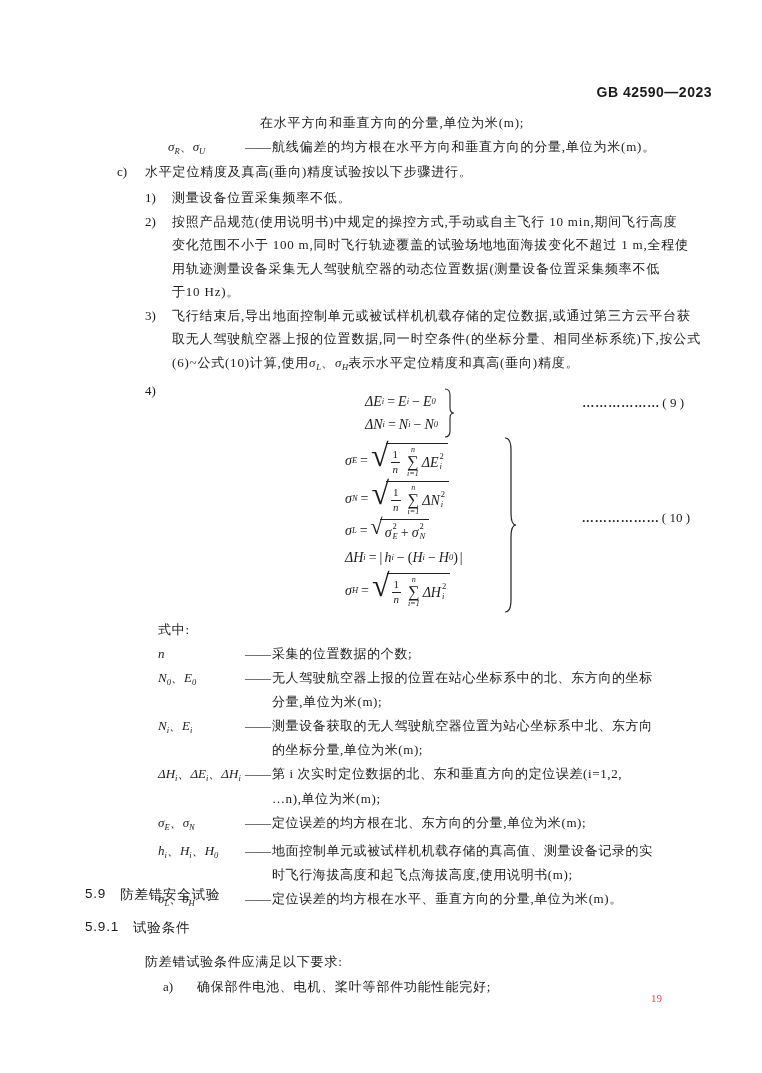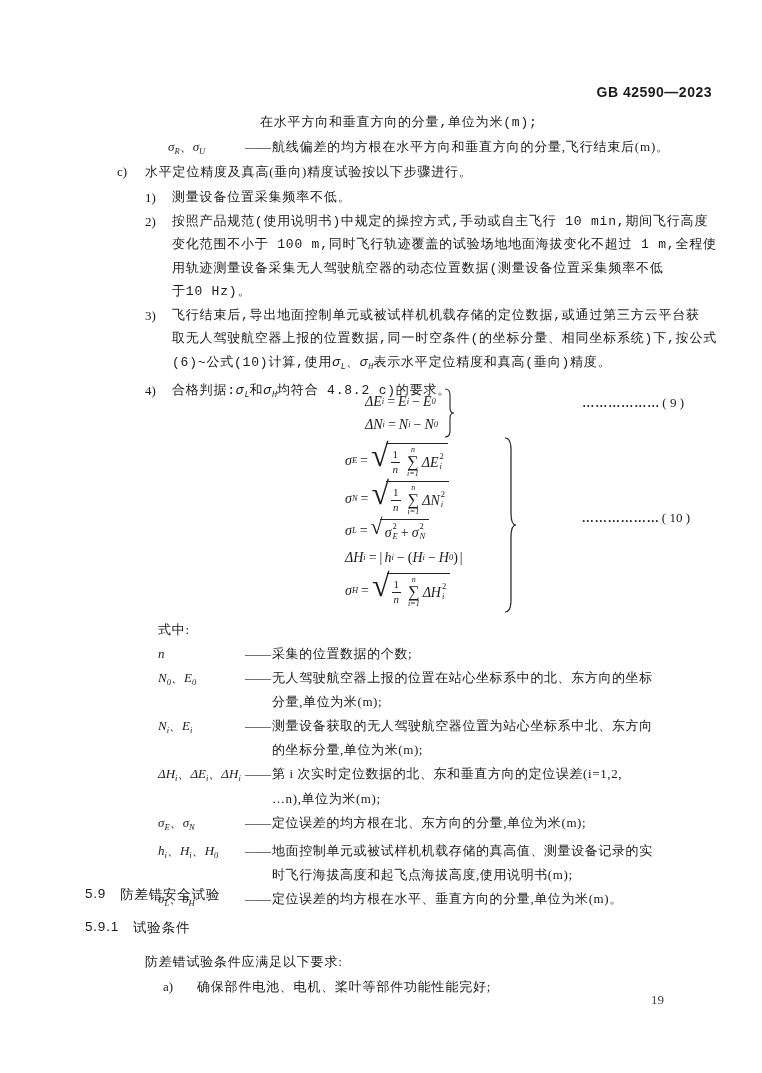--- a/index.html
+++ b/index.html
@@ -8,21 +8,21 @@
     color:#1b1b1b;font-family:"Liberation Serif","DejaVu Serif",serif;
     font-size:13px;overflow:hidden;margin:0 auto;
   }
   .abs{position:absolute;}
   .doc-header{top:84px;right:50px;font-family:"Liberation Sans","DejaVu Sans",sans-serif;
     font-weight:bold;font-size:14px;letter-spacing:0.5px;}
   .cjk{letter-spacing:0.8px;white-space:nowrap;}
   .it{font-style:italic;}
   .sb{font-size:8.5px;font-style:italic;vertical-align:-3px;letter-spacing:0;}
   .op{padding:0 3px;font-style:normal;}
-  .sline{line-height:23.5px;white-space:nowrap;font-family:Liberation Mono, monospace;}
+  .sline{line-height:23.5px;white-space:nowrap;}
   
   .step{display:flex;}
   .step-label{width:27px;line-height:23.5px;flex:0 0 27px;}
   
   .row-flex{display:flex;}
   
   .eqcol{display:flex;flex-direction:column;justify-content:center;}
   .eqrow{display:flex;align-items:center;font-size:14px;line-height:23px;white-space:nowrap;}
   .eqrow.tall{height:38px;}
   .eqrow.short{height:27px;}
@@ -42,35 +42,35 @@
   
   .def-row{display:flex;line-height:24.1px;}
   .def-term{flex:0 0 87px;white-space:nowrap;}
   .def-dash{flex:0 0 27px;}
   .def-desc{display:flex;flex-direction:column;}
   .dline{white-space:nowrap;letter-spacing:0.6px;}
   
   .sec-head{font-family:"Liberation Sans","DejaVu Sans",sans-serif;font-weight:normal;
     font-size:13.5px;display:flex;letter-spacing:0.8px;}
   .sec-num{margin-right:14px;font-family:"Liberation Sans","DejaVu Sans",sans-serif;}
-  .page-num{font-size:13px;color:#404040;}
+  .page-num{font-size:11px;color:#ef4444;}
 </style>
 </head>
 <body>
 
 <div class="page">
 
   <div class="abs doc-header">GB 42590—2023</div>
 
   <div class="abs cjk sline" style="top:111px;left:260px;">在水平方向和垂直方向的分量,单位为米(m);</div>
 
   <div class="abs row-flex" style="top:135px;left:168px;line-height:23.5px;">
     <span class="def-term" style="flex:0 0 77px;"><span class="it">σ</span><span class="sb">R</span><span>、</span><span class="it">σ</span><span class="sb">U</span></span>
     <span class="def-dash">——</span>
-    <span class="cjk">航线偏差的均方根在水平方向和垂直方向的分量,飞行结束后(m)。</span>
+    <span class="cjk">航线偏差的均方根在水平方向和垂直方向的分量,单位为米(m)。</span>
   </div>
 
   <div class="abs row-flex" style="top:160px;left:117px;line-height:23.5px;">
     <span style="flex:0 0 28px;">c)</span>
     <span class="cjk">水平定位精度及真高(垂向)精度试验按以下步骤进行。</span>
   </div>
 
   <div class="abs" style="top:186px;left:145px;">
     <div class="step">
       <span class="step-label">1)</span>
@@ -90,23 +90,20 @@
     <div class="step">
       <span class="step-label">3)</span>
       <div>
         <div class="sline cjk">飞行结束后,导出地面控制单元或被试样机机载存储的定位数据,或通过第三方云平台获</div>
         <div class="sline cjk">取无人驾驶航空器上报的位置数据,同一时空条件(的坐标分量、相同坐标系统)下,按公式</div>
         <div class="sline cjk"><span>(6)~公式(10)计算,使用</span><span class="it">σ</span><span class="sb">L</span><span>、</span><span class="it">σ</span><span class="sb">H</span><span>表示水平定位精度和真高(垂向)精度。</span></div>
       </div>
     </div>
     <div class="step">
       <span class="step-label">4)</span>
-      <div>
-        <div class="sline cjk"><span>合格判据:</span><span class="it">σ</span><span class="sb">L</span><span>和</span><span class="it">σ</span><span class="sb">H</span><span>均符合 4.8.2 c)的要求。</span></div>
-      </div>
     </div>
   </div>
 
   <div class="abs row-flex" style="top:388px;left:365px;align-items:center;">
     <div class="eqcol">
       <div class="eqrow">
         <span class="it">ΔE</span>
           <span class="sb">i</span>
         <span class="op">=</span>
         <span class="it">E</span>

